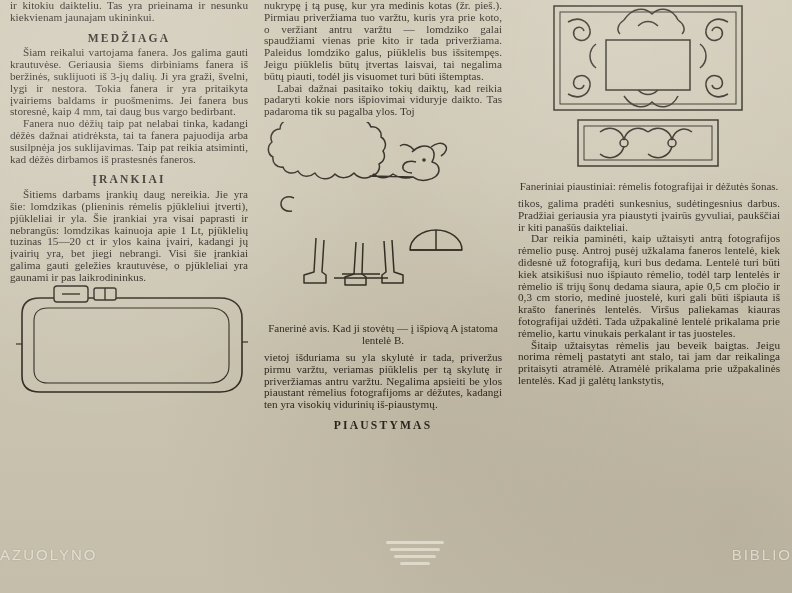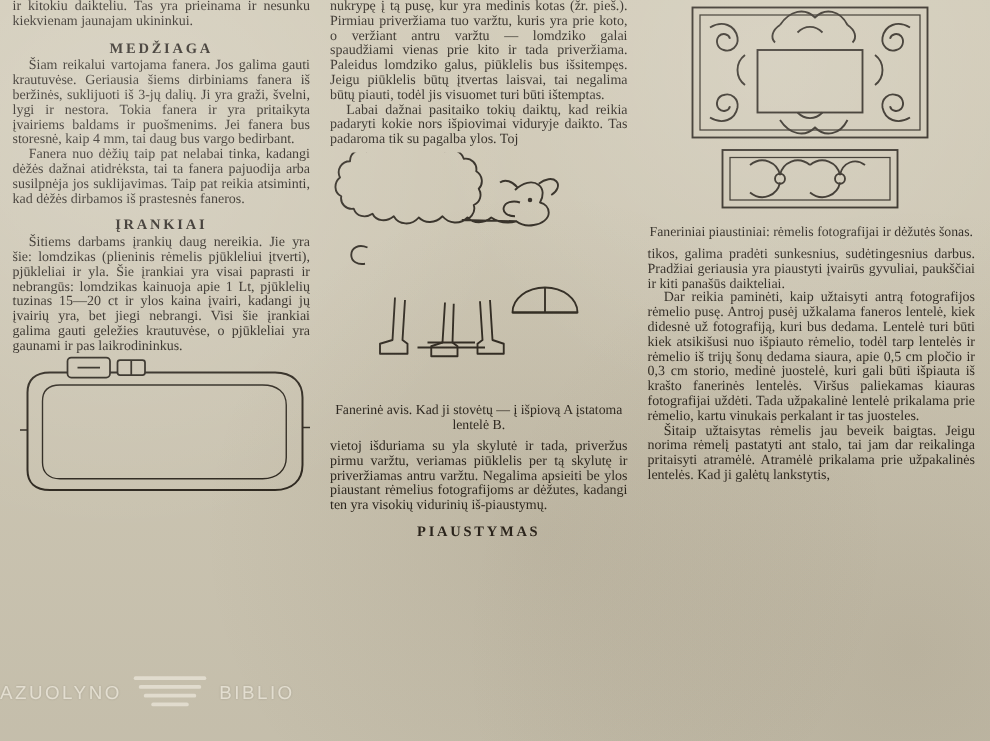--- a/index.html
+++ b/index.html
@@ -58,20 +58,21 @@
   .watermark{
     position:absolute;
     left:0;bottom:22px;
     width:100%;
     z-index:6;
     pointer-events:none;
     display:flex;
     align-items:center;
     gap:10px;
     opacity:.65;
+    justify-content:space-between;
   }
   .wm-text{
     font-family:"Liberation Sans", sans-serif;
     font-size:15px;
     letter-spacing:2px;
     color:#f3efe4;
     text-shadow:0 0 2px rgba(0,0,0,.25);
   }
   .wm-logo{
     width:58px;height:34px;

